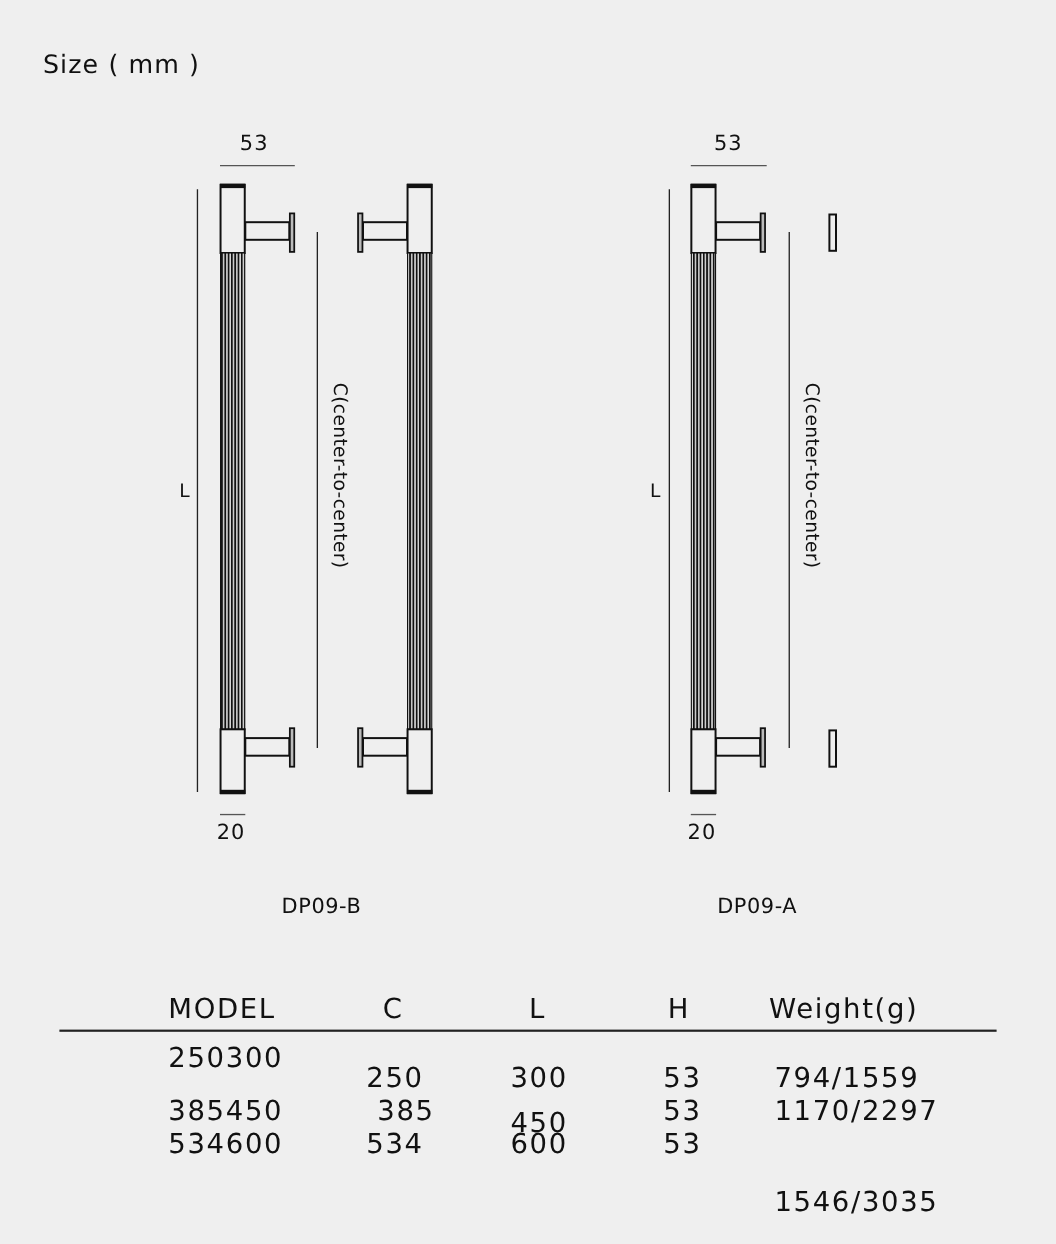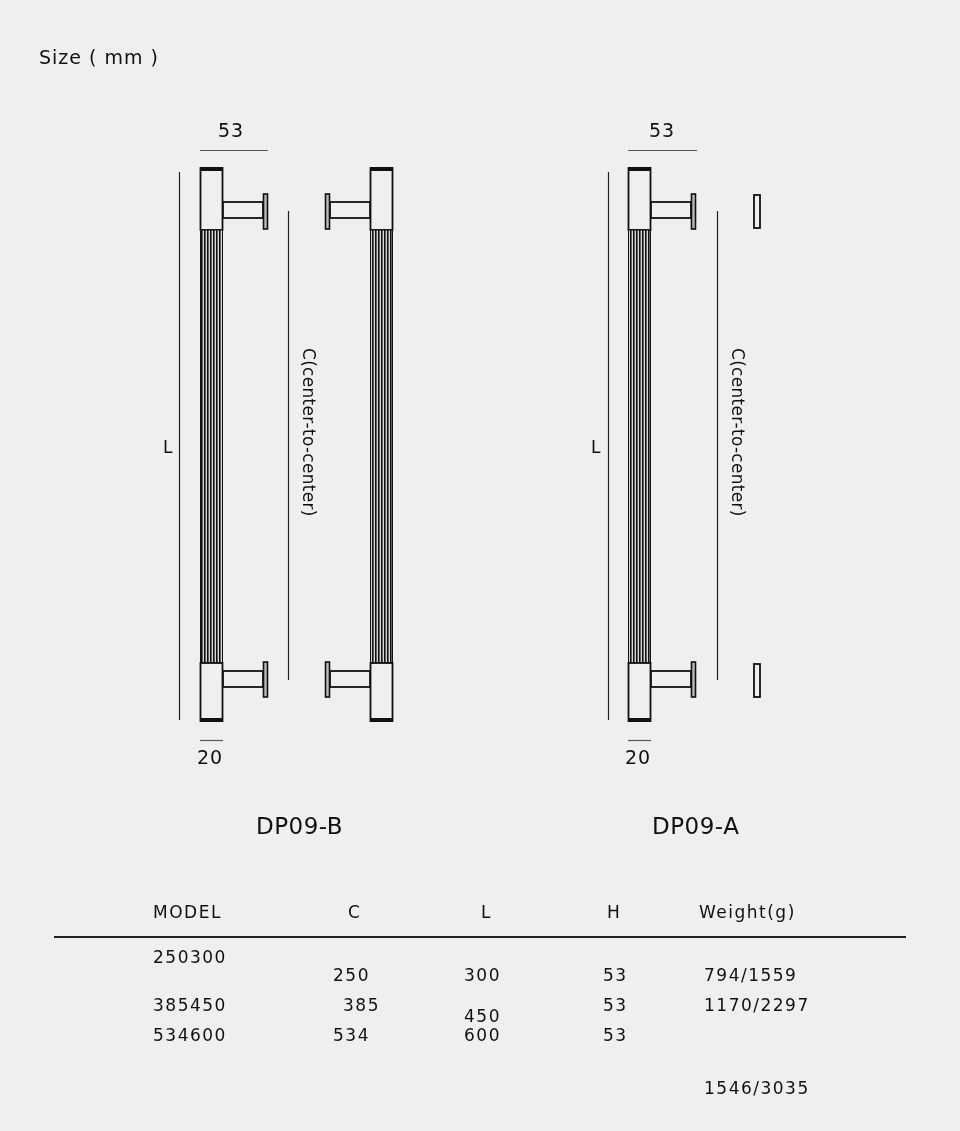--- a/index.html
+++ b/index.html
@@ -5,32 +5,32 @@
   html, body { margin: 0; padding: 0; }
   body {
     width: 960px; height: 1131px;
     background: #efefef;
     position: relative;
     overflow: hidden;
     font-family: "DejaVu Sans", "Liberation Sans", sans-serif;
     color: #111;
   }
   .abs { position: absolute; }
-  .title { left: 39px; top: 46px; font-size: 19px; letter-spacing: 1px; }
+  .title { left: 39px; top: 46px; font-size: 23px; letter-spacing: 1px; }
   .dim { font-size: 19px; letter-spacing: 1px; }
-  .model-label { font-size: 23px; letter-spacing: 0.5px; }
+  .model-label { font-size: 19px; letter-spacing: 0.5px; }
   .vert {
     font-size: 17px; letter-spacing: 0.3px;
     transform-origin: 0 0;
     transform: rotate(90deg);
     white-space: nowrap;
   }
   svg.drawing { position: absolute; left: 0; top: 0; }
   .table { left: 0; top: 0; width: 960px; }
-  .th, .td { position: absolute; font-size: 17px; letter-spacing: 1.5px; white-space: nowrap; }
+  .th, .td { position: absolute; font-size: 25px; letter-spacing: 1.5px; white-space: nowrap; }
   .th { top: 902px; }
   .rule { position: absolute; left: 54px; top: 936px; width: 852px; height: 1.5px; background: #222; }
 </style>
 </head>
 <body>
 
 <div class="abs title">Size ( mm )</div>
 
 <svg class="drawing" width="960" height="860">
   <defs>

